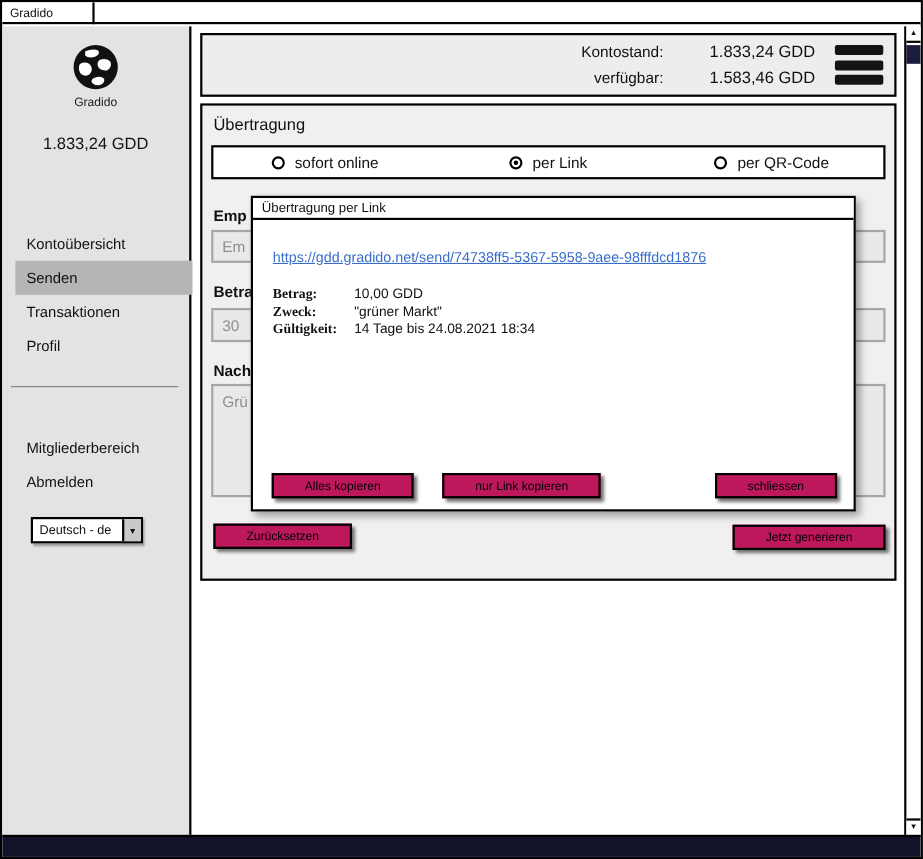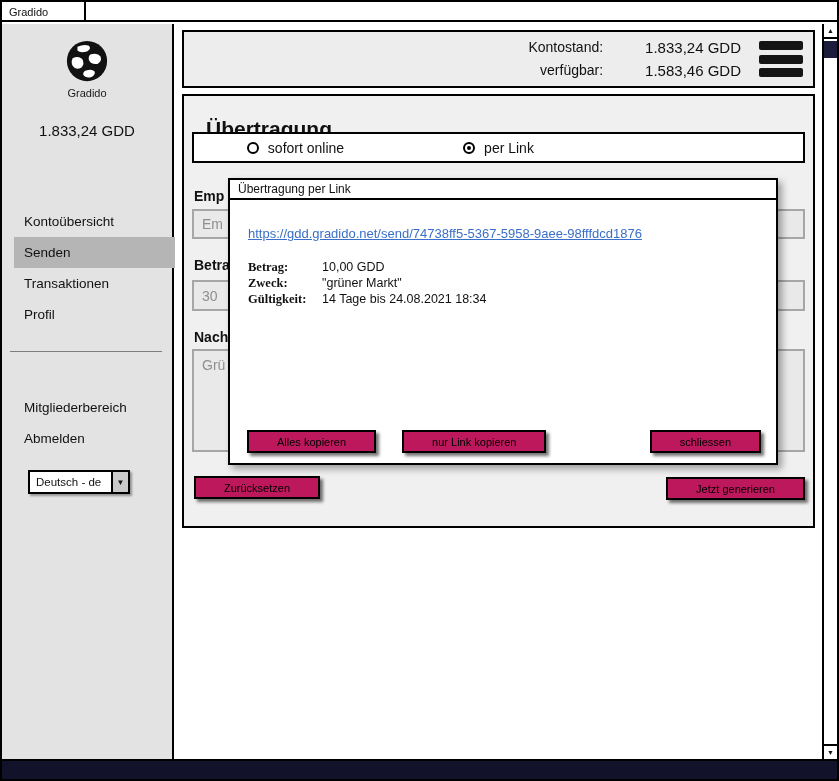--- a/index.html
+++ b/index.html
@@ -31,21 +31,21 @@
   
   .main { position:absolute; left:174px; right:15px; top:22px; bottom:20px; background:#fff; }
   .topbar { position:absolute; left:6px; right:7px; top:6px; height:58px; border:2px solid #000; background:#ededed; display:flex; align-items:center; justify-content:flex-end; gap:18px; padding:0 10px; }
   .balances { display:grid; grid-template-columns:auto auto; column-gap:42px; row-gap:6px; }
   .b-label { text-align:right; font-size:14px; }
   .b-value { text-align:right; font-size:15px; }
   .hamburger { width:44px; height:36px; display:flex; flex-direction:column; justify-content:space-between; cursor:pointer; }
   .hamburger .bar { height:9px; background:#141414; border-radius:2px; }
 
   .panel { position:absolute; left:6px; right:7px; top:70px; height:434px; border:2px solid #000; background:#f0f0f0; }
-  .panel-title { position:absolute; left:10px; top:9px; margin:12px; font-size:21px; font-weight:bold; }
+  .panel-title { position:absolute; left:10px; top:9px; margin:0; font-size:15px; font-weight:normal; }
   .mode-bar { position:absolute; left:8px; right:8px; top:36px; height:31px; background:#fff; border:2px solid #000; display:grid; grid-template-columns:1fr 1fr 1fr; }
   .radio-option { display:flex; align-items:center; justify-content:center; gap:9px; font-size:14px; cursor:default; }
   .radio-circle { width:12px; height:12px; border:2px solid #000; border-radius:50%; position:relative; background:#fff; flex:0 0 auto; }
   .radio-option.checked .radio-circle::after { content:""; position:absolute; inset:2px; background:#000; border-radius:50%; }
 
   .field-label { position:absolute; left:10px; font-size:14px; font-weight:bold; }
   .lbl-recipient { top:92px; } .lbl-amount { top:161px; } .lbl-message { top:233px; }
   .field { position:absolute; left:8px; width:calc(100% - 16px); background:#e9e9e9; border:2px solid #a6a6a6; color:#8f8f8f; font-size:14px; font-family:inherit; padding:0 8px; }
   .field::placeholder { color:#8f8f8f; opacity:1; }
   .input-recipient { top:113px; height:30px; }
@@ -139,20 +139,24 @@
 
       <div class="mode-bar">
         <label class="radio-option">
           <span class="radio-circle"></span>
           <span>sofort online</span>
         </label>
         <label class="radio-option checked">
           <span class="radio-circle"></span>
           <span>per Link</span>
         </label>
+        <label class="radio-option">
+          <span class="radio-circle"></span>
+          <span>per QR-Code</span>
+        </label>
       </div>
 
       <div class="field-label lbl-recipient">Emp</div>
       <input class="field input-recipient" placeholder="Em" style="">
 
       <div class="field-label lbl-amount">Betra</div>
       <input class="field input-amount" value="30" style="">
 
       <div class="field-label lbl-message">Nach</div>
       <textarea class="field input-message" placeholder="Grü" style=""></textarea>

